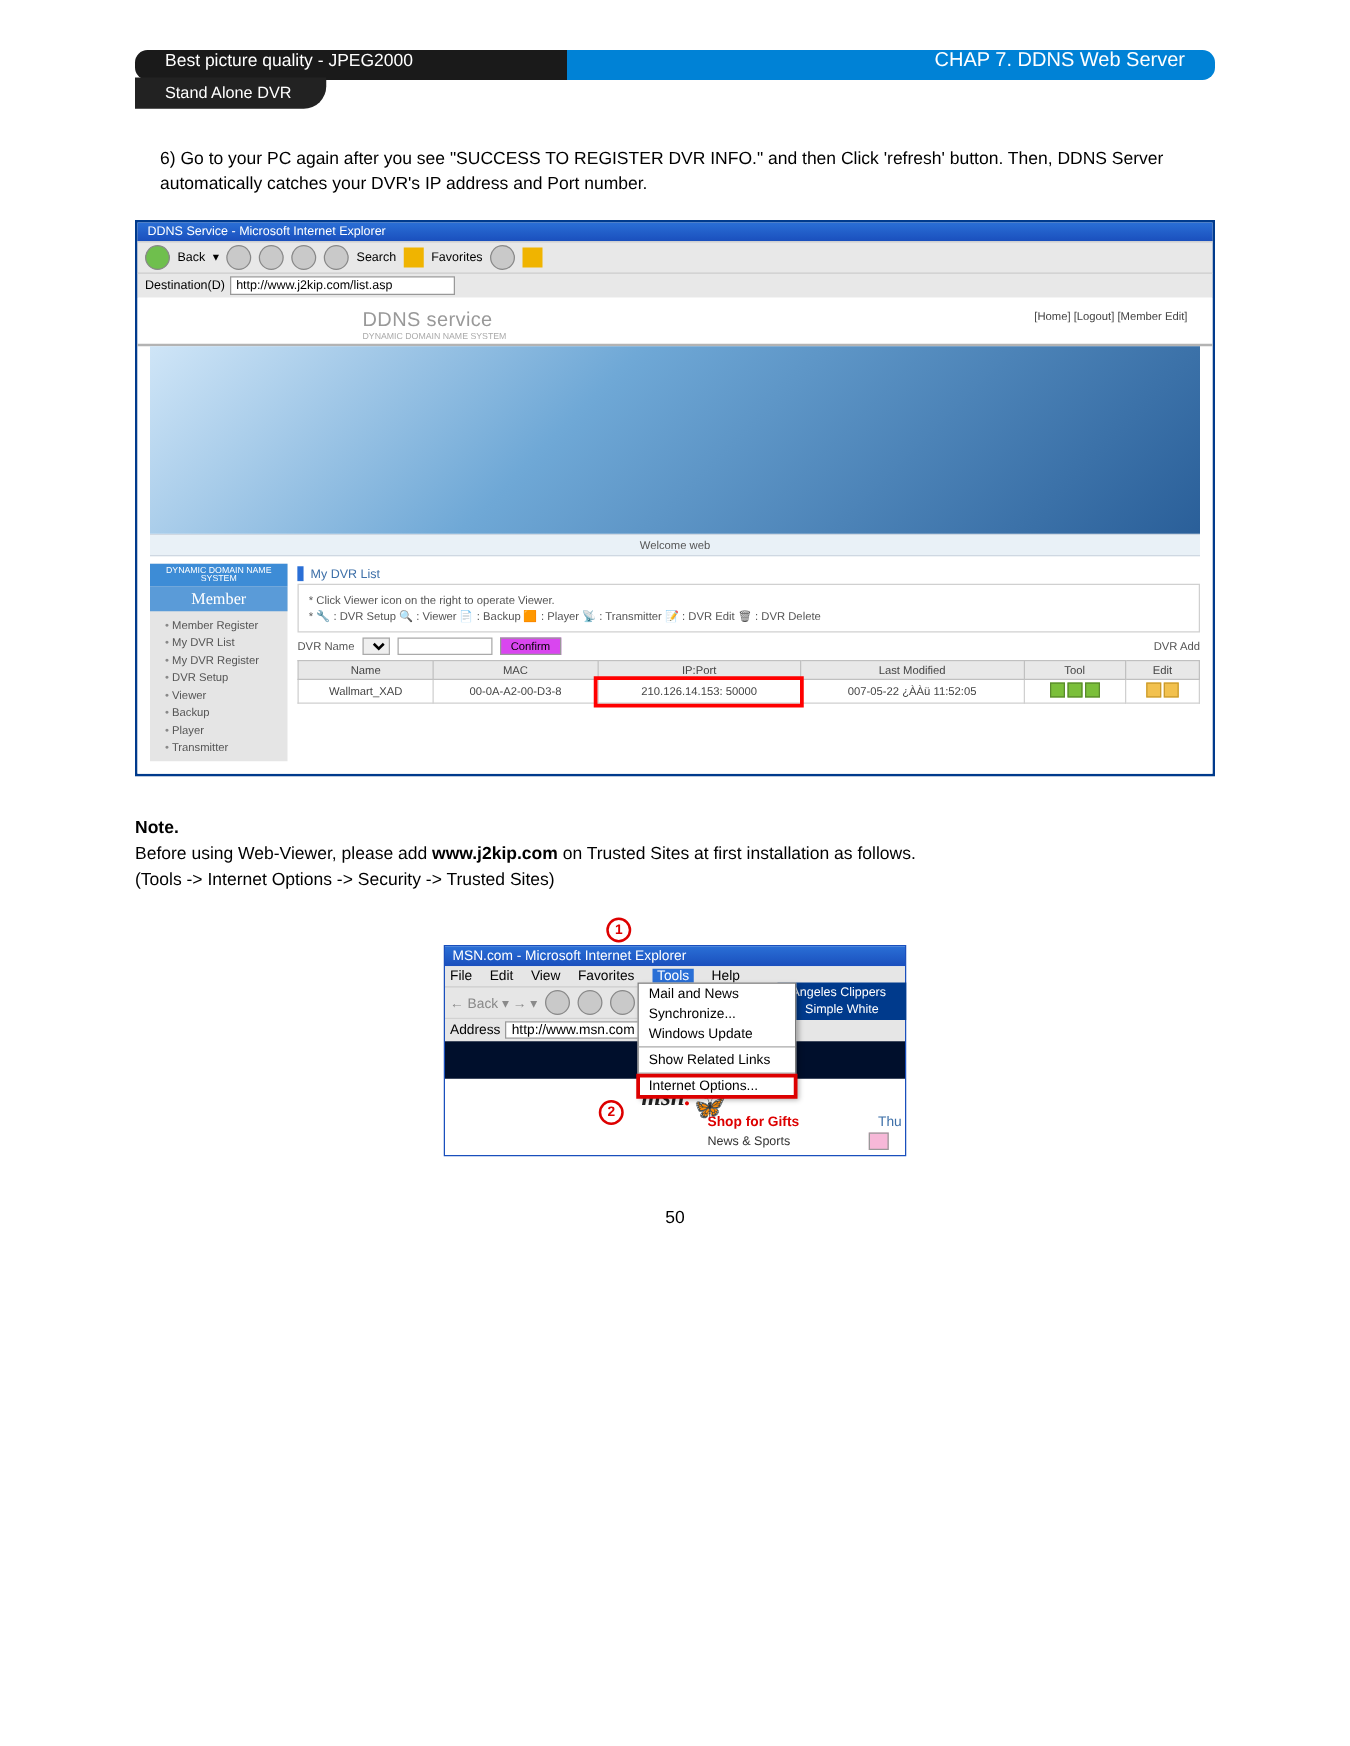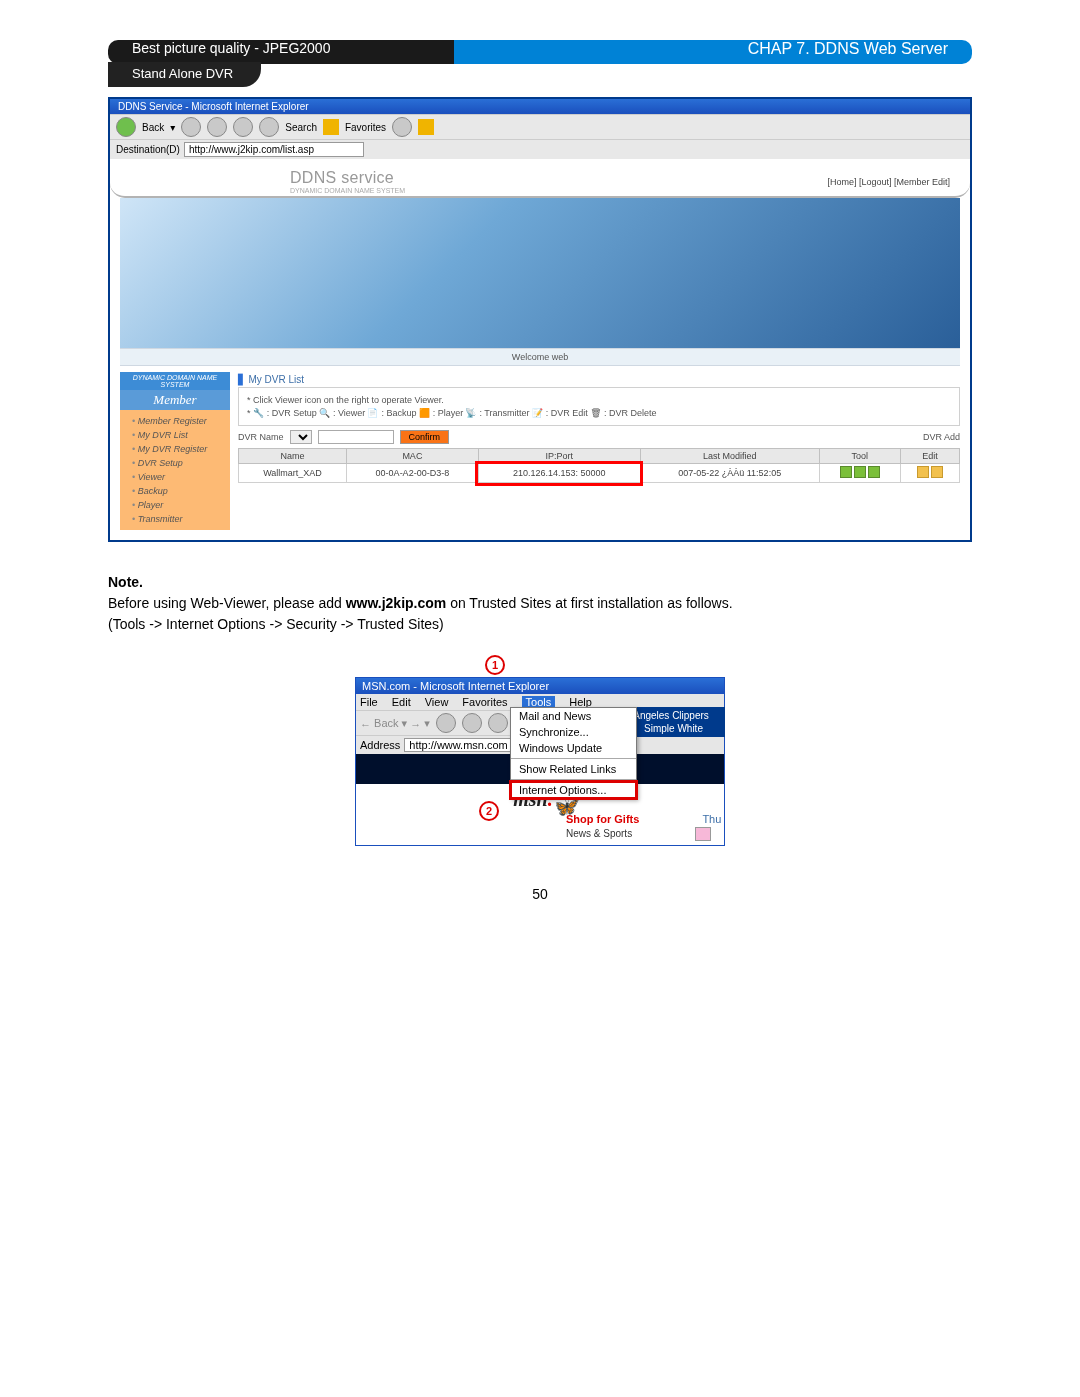--- a/index.html
+++ b/index.html
@@ -99,25 +99,24 @@
     border:1px solid #999;
     padding:1px 4px;
   }
   
   .ddns-content {
     background: #fff;
   }
   .ddns-header {
     display:flex;
     justify-content:space-between;
-    align-items:center;
+    align-items:flex-start;
     padding:10px 20px 2px 180px;
     font-size:10px;
     border-bottom:2px solid #b3b3b3;
-    border-radius:15px;
   }
   .ddns-title { color:#999; font-size:16px; letter-spacing:0.3px; }
   .ddns-sub { color:#aaa; font-size:7px; }
   .ddns-links { color:#444; font-size:9px; text-align:right; }
   .ddns-banner {
     margin:0 10px;
     height:150px;
     background: linear-gradient(135deg,#cfe5f7 0%, #6fa8d6 40%, #2a5f99 100%);
     position:relative;
   }
@@ -131,23 +130,22 @@
     border-top:1px solid #cfd8e2;
     border-bottom:1px solid #cfd8e2;
   }
   .ddns-main {
     display:flex;
     gap:8px;
     padding:6px 10px 10px 10px;
   }
   .side-panel {
     width:110px;
-    background:#fdba74;
+    background:#e5e5e5;
     font-size:9px;
-    font-style:italic;
   }
   .side-head {
     background:#3d8cd6;
     color:#fff;
     text-align:center;
     font-size:7px;
     padding:2px 0;
   }
   .side-head2 {
     background:#5a9bd8;
@@ -174,21 +172,21 @@
     display:flex;
     align-items:center;
     gap:6px;
     padding:4px 0;
     font-size:9px;
   }
   .filter-row input[type=text] {
     width:70px; font-size:9px; border:1px solid #aaa;
   }
   .filter-row select { font-size:9px; border:1px solid #aaa; }
-  .btn { font-size:9px; padding:1px 8px; background:#f97316; border:1px solid #999; }
+  .btn { font-size:9px; padding:1px 8px; background:#d946ef; border:1px solid #999; }
   .dvr-table { width:100%; border-collapse:collapse; font-size:9px; }
   .dvr-table th {
     background:#e8e8e8; border:1px solid #c0c0c0; padding:2px 4px; color:#444; font-weight:normal;
   }
   .dvr-table td {
     border:1px solid #d0d0d0; padding:2px 4px; color:#444; text-align:center;
   }
   .hilite { outline:3px solid #f00; }
   .tool-cell span { display:inline-block; width:10px; height:10px; margin:0 1px; background:#7bbf3a; border:1px solid #5a8a2d; }
   .edit-cell span { display:inline-block; width:10px; height:10px; margin:0 1px; background:#f2c14e; border:1px solid #c99a2e; }
@@ -304,20 +302,21 @@
 <body>
 
 <div class="page">
 
   <div class="header-bar">
     <div class="header-left">Best picture quality - JPEG2000</div>
     <div class="header-right">CHAP 7. DDNS Web Server</div>
   </div>
   <div class="sub-bar">Stand Alone DVR</div>
 
+  <div class="body-text">6) Go to your PC again after you see "SUCCESS TO REGISTER DVR INFO." and then Click 'refresh' button. Then, DDNS Server automatically catches your DVR's IP address and Port number.</div>
 
   
   <div class="ie-window">
     <div class="titlebar">DDNS Service - Microsoft Internet Explorer</div>
     <div class="toolbar">
       <span class="tb-btn tb-green"></span>
       <span>Back</span> ▾
       <span class="tb-btn"></span>
       <span class="tb-btn"></span>
       <span class="tb-btn"></span>

